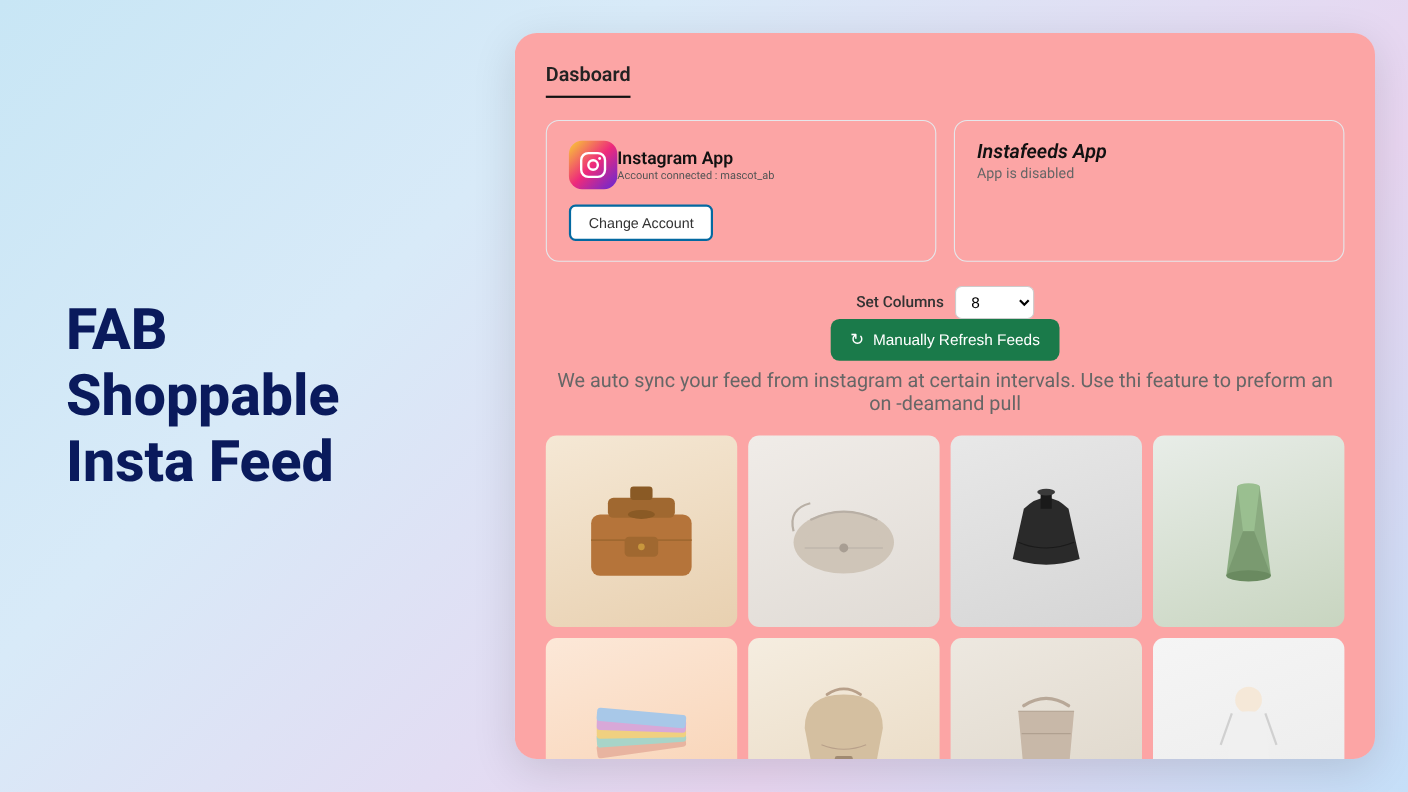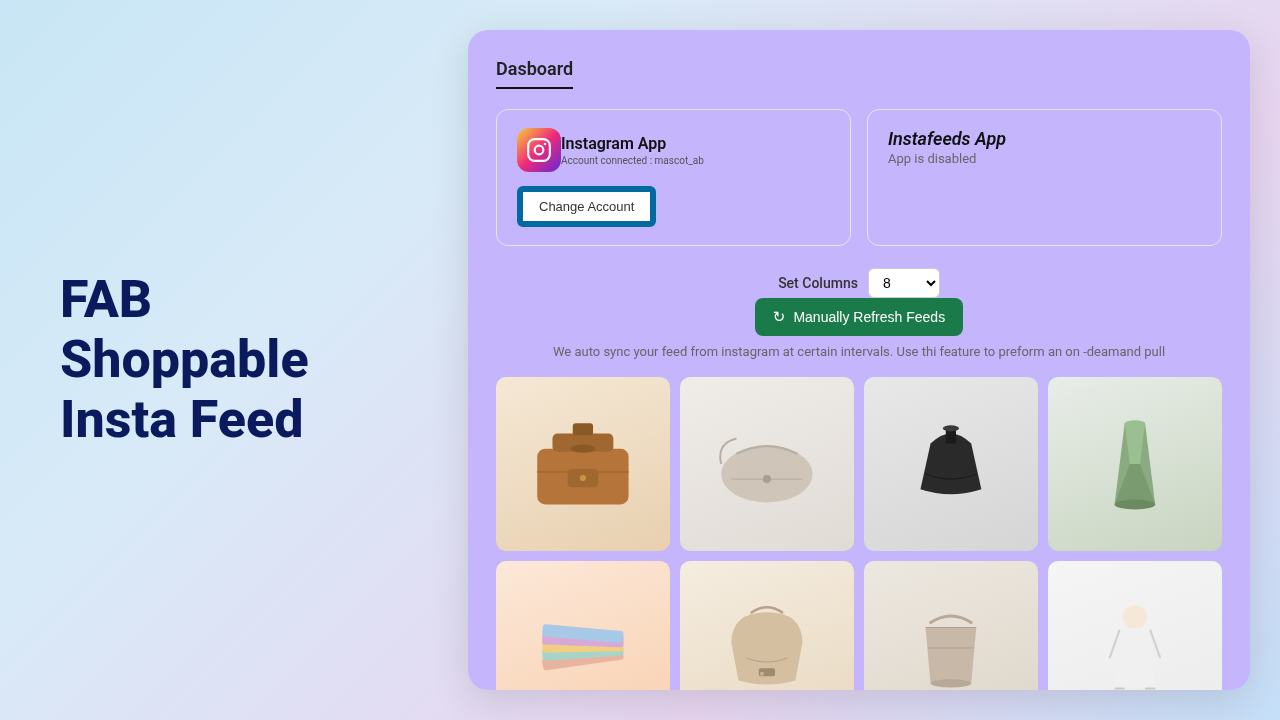--- a/index.html
+++ b/index.html
@@ -23,21 +23,21 @@
 
     .hero-title {
       font-size: 52px;
       font-weight: 800;
       color: #0a1a5c;
       line-height: 1.15;
     }
 
     .main-card {
       flex: 1;
-      background: #c4b5fd;
+      background: #fca5a5;
       border-radius: 20px;
       padding: 28px 28px 28px 28px;
       margin: 30px 30px 30px 0;
       box-shadow: 0 10px 40px rgba(0,0,0,0.12);
       overflow-y: auto;
       max-height: 660px;
     }
 
     .dashboard-title {
       font-size: 18px;
@@ -90,21 +90,21 @@
       color: #111;
     }
 
     .app-card-info p {
       font-size: 10px;
       color: #555;
       margin-top: 2px;
     }
 
     .change-account-btn {
-      border: 6px solid #0369a1;
+      border: 2px solid #0369a1;
       background: #fff;
       color: #333;
       padding: 7px 16px;
       border-radius: 6px;
       font-size: 13px;
       cursor: pointer;
     }
 
     .instafeeds-card .app-card-info h3 {
       font-size: 18px;
@@ -172,21 +172,21 @@
       display: flex;
       align-items: center;
       gap: 8px;
     }
 
     .refresh-icon {
       font-size: 15px;
     }
 
     .sync-note {
-      font-size: 13px;
+      font-size: 18px;
       color: #666;
       text-align: center;
       margin-bottom: 18px;
     }
 
     .image-grid {
       display: grid;
       grid-template-columns: repeat(4, 1fr);
       gap: 10px;
     }

